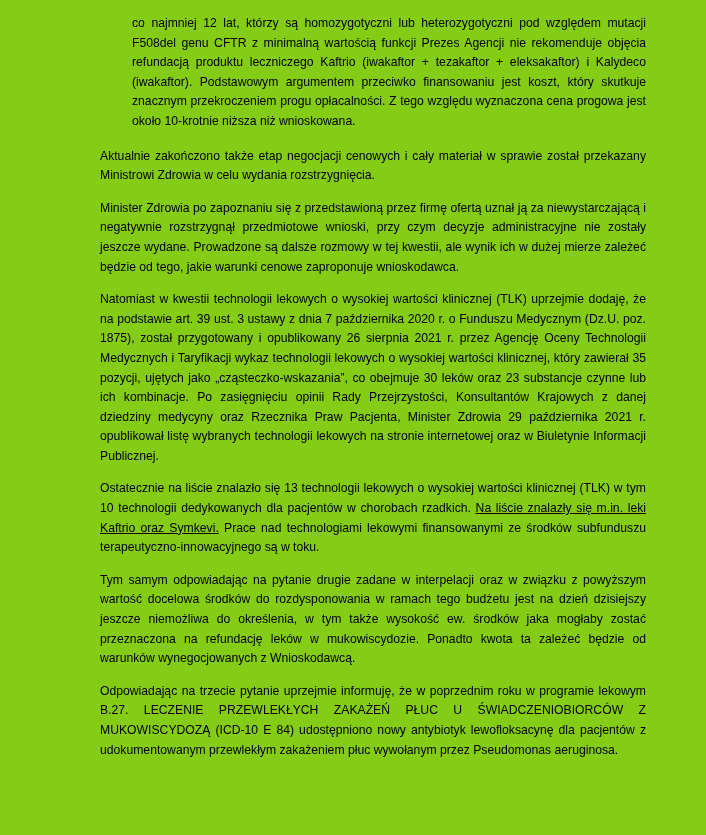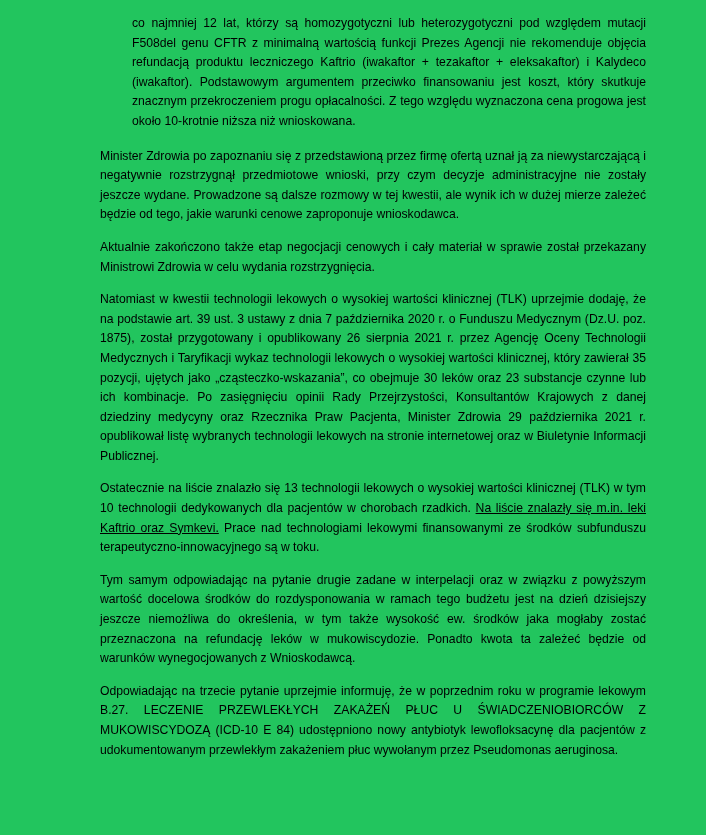--- a/index.html
+++ b/index.html
@@ -13,21 +13,21 @@
     font-family: "Liberation Sans", sans-serif;
     color: #000000;
     overflow: hidden;
   }
   .page {
     position: relative;
     width: 706px;
     height: 835px;
     box-sizing: border-box;
     padding: 14px 60px 10px 100px;
-    background: #22c55e;
+    background: #84cc16;
   }
   .para {
     margin: 0 0 13px 0;
     font-size: 12.2px;
     line-height: 19.6px;
     text-align: justify;
     text-justify: inter-word;
     hyphens: manual;
   }
   .para.indent-block {
@@ -41,23 +41,23 @@
     text-decoration: underline;
   }
 </style>
 </head>
 <body>
 
 <div class="page">
 
   <p class="para indent-block">co najmniej 12 lat, którzy są homozygotyczni lub heterozygotyczni pod względem mutacji F508del genu CFTR z minimalną wartością funkcji Prezes Agencji nie rekomenduje objęcia refundacją produktu leczniczego Kaftrio (iwakaftor + tezakaftor + eleksakaftor) i Kalydeco (iwakaftor). Podstawowym argumentem przeciwko finansowaniu jest koszt, który skutkuje znacznym przekroczeniem progu opłacalności. Z tego względu wyznaczona cena progowa jest około 10-krotnie niższa niż wnioskowana.</p>
 
+  <p class="para">Aktualnie zakończono także etap negocjacji cenowych i cały materiał w sprawie został przekazany Ministrowi Zdrowia w celu wydania rozstrzygnięcia.</p>
+
   <p class="para">Minister Zdrowia po zapoznaniu się z przedstawioną przez firmę ofertą uznał ją za niewystarczającą i negatywnie rozstrzygnął przedmiotowe wnioski, przy czym decyzje administracyjne nie zostały jeszcze wydane. Prowadzone są dalsze rozmowy w tej kwestii, ale wynik ich w dużej mierze zależeć będzie od tego, jakie warunki cenowe zaproponuje wnioskodawca.</p>
-
-  <p class="para">Aktualnie zakończono także etap negocjacji cenowych i cały materiał w sprawie został przekazany Ministrowi Zdrowia w celu wydania rozstrzygnięcia.</p>
 
   <p class="para">Natomiast w kwestii technologii lekowych o wysokiej wartości klinicznej (TLK) uprzejmie dodaję, że na podstawie art. 39 ust. 3 ustawy z dnia 7 października 2020 r. o Funduszu Medycznym (Dz.U.  poz. 1875), został przygotowany i opublikowany 26 sierpnia 2021 r. przez Agencję Oceny Technologii Medycznych i Taryfikacji wykaz technologii lekowych o wysokiej wartości klinicznej, który zawierał 35 pozycji, ujętych jako „cząsteczko-wskazania”, co obejmuje 30 leków oraz 23 substancje czynne lub ich kombinacje. Po zasięgnięciu opinii Rady Przejrzystości, Konsultantów Krajowych z danej dziedziny medycyny oraz Rzecznika Praw Pacjenta, Minister Zdrowia 29 października 2021 r. opublikował listę wybranych technologii lekowych na stronie internetowej oraz w Biuletynie Informacji Publicznej.</p>
 
   <p class="para"><span>Ostatecznie  na liście znalazło się 13 technologii lekowych o wysokiej wartości klinicznej (TLK) w tym 10 technologii dedykowanych dla pacjentów w chorobach rzadkich. </span><span class="underline">Na liście znalazły się m.in. leki Kaftrio oraz Symkevi.</span><span> Prace nad technologiami lekowymi finansowanymi ze środków subfunduszu terapeutyczno-innowacyjnego są w toku.</span></p>
 
   <p class="para">Tym samym odpowiadając na pytanie drugie zadane w interpelacji oraz w związku z powyższym wartość docelowa środków do rozdysponowania w ramach tego budżetu jest na dzień dzisiejszy jeszcze niemożliwa do określenia, w tym także wysokość ew. środków jaka mogłaby zostać przeznaczona na refundację leków w mukowiscydozie. Ponadto kwota ta zależeć będzie od warunków wynegocjowanych z Wnioskodawcą.</p>
 
   <p class="para">Odpowiadając na trzecie pytanie uprzejmie informuję, że w poprzednim roku w programie lekowym B.27. LECZENIE PRZEWLEKŁYCH ZAKAŻEŃ PŁUC U ŚWIADCZENIOBIORCÓW Z MUKOWISCYDOZĄ  (ICD-10  E 84) udostępniono nowy antybiotyk lewofloksacynę dla pacjentów z udokumentowanym przewlekłym zakażeniem płuc wywołanym przez Pseudomonas aeruginosa.</p>
 
 

